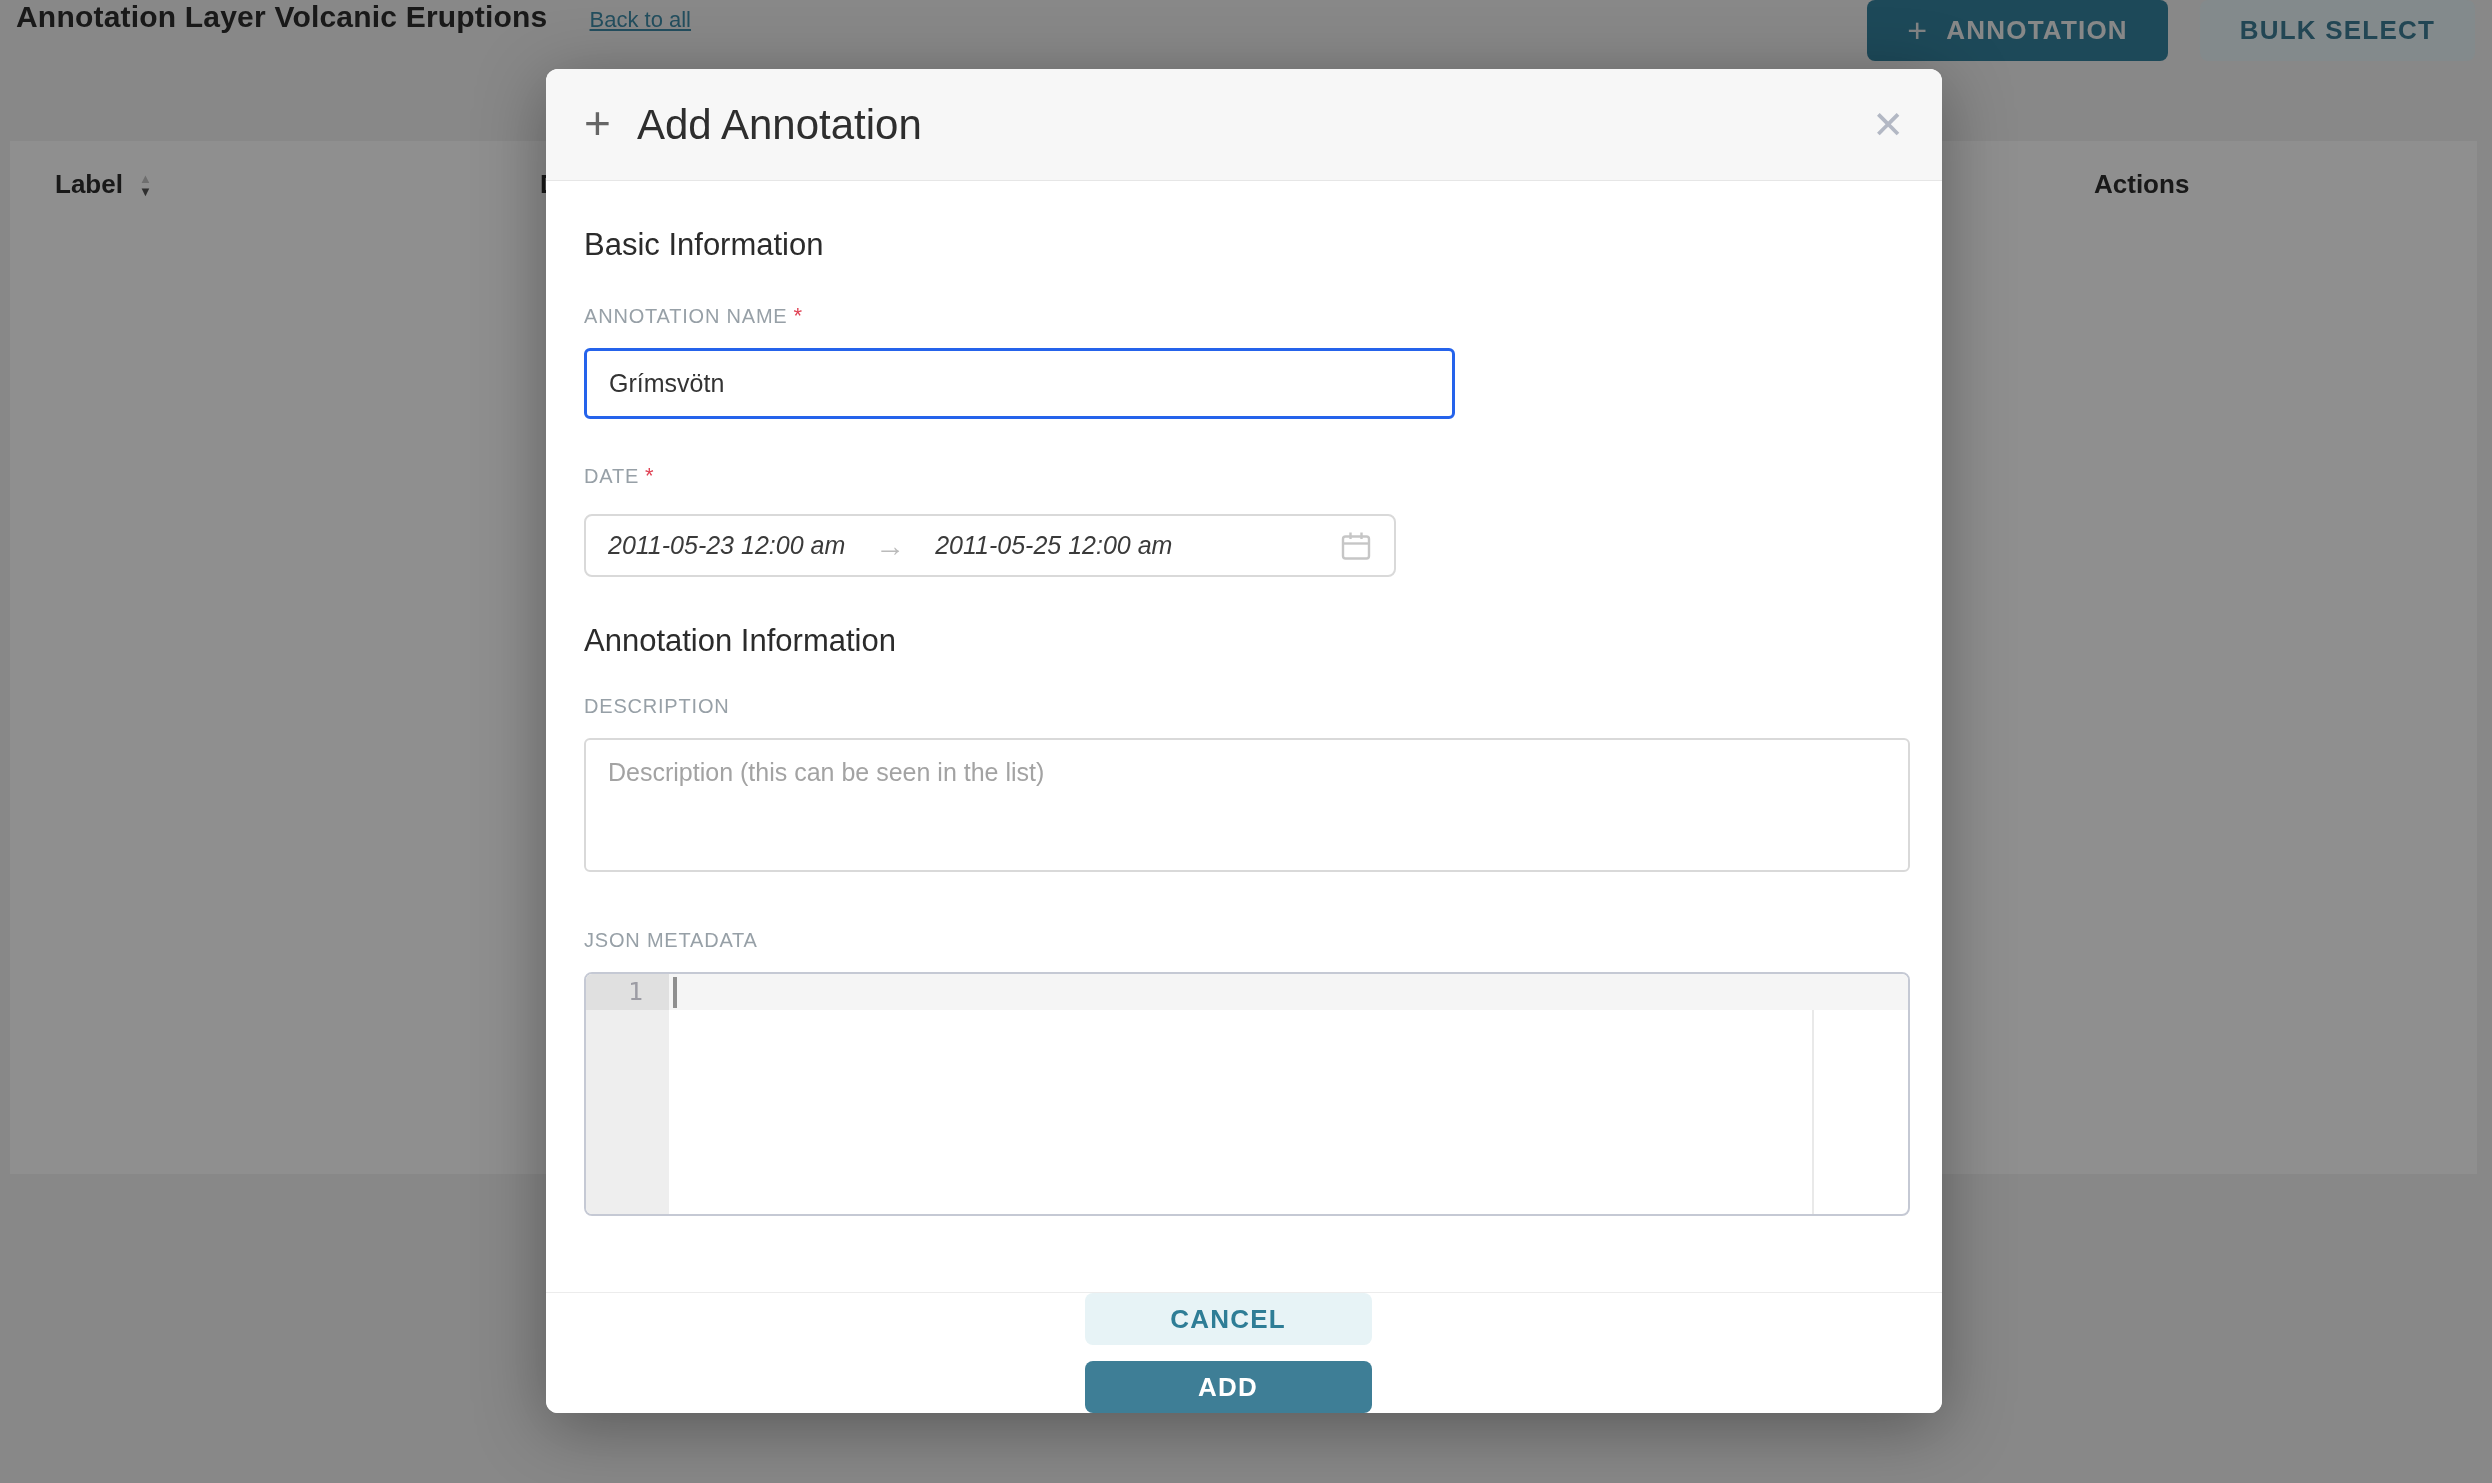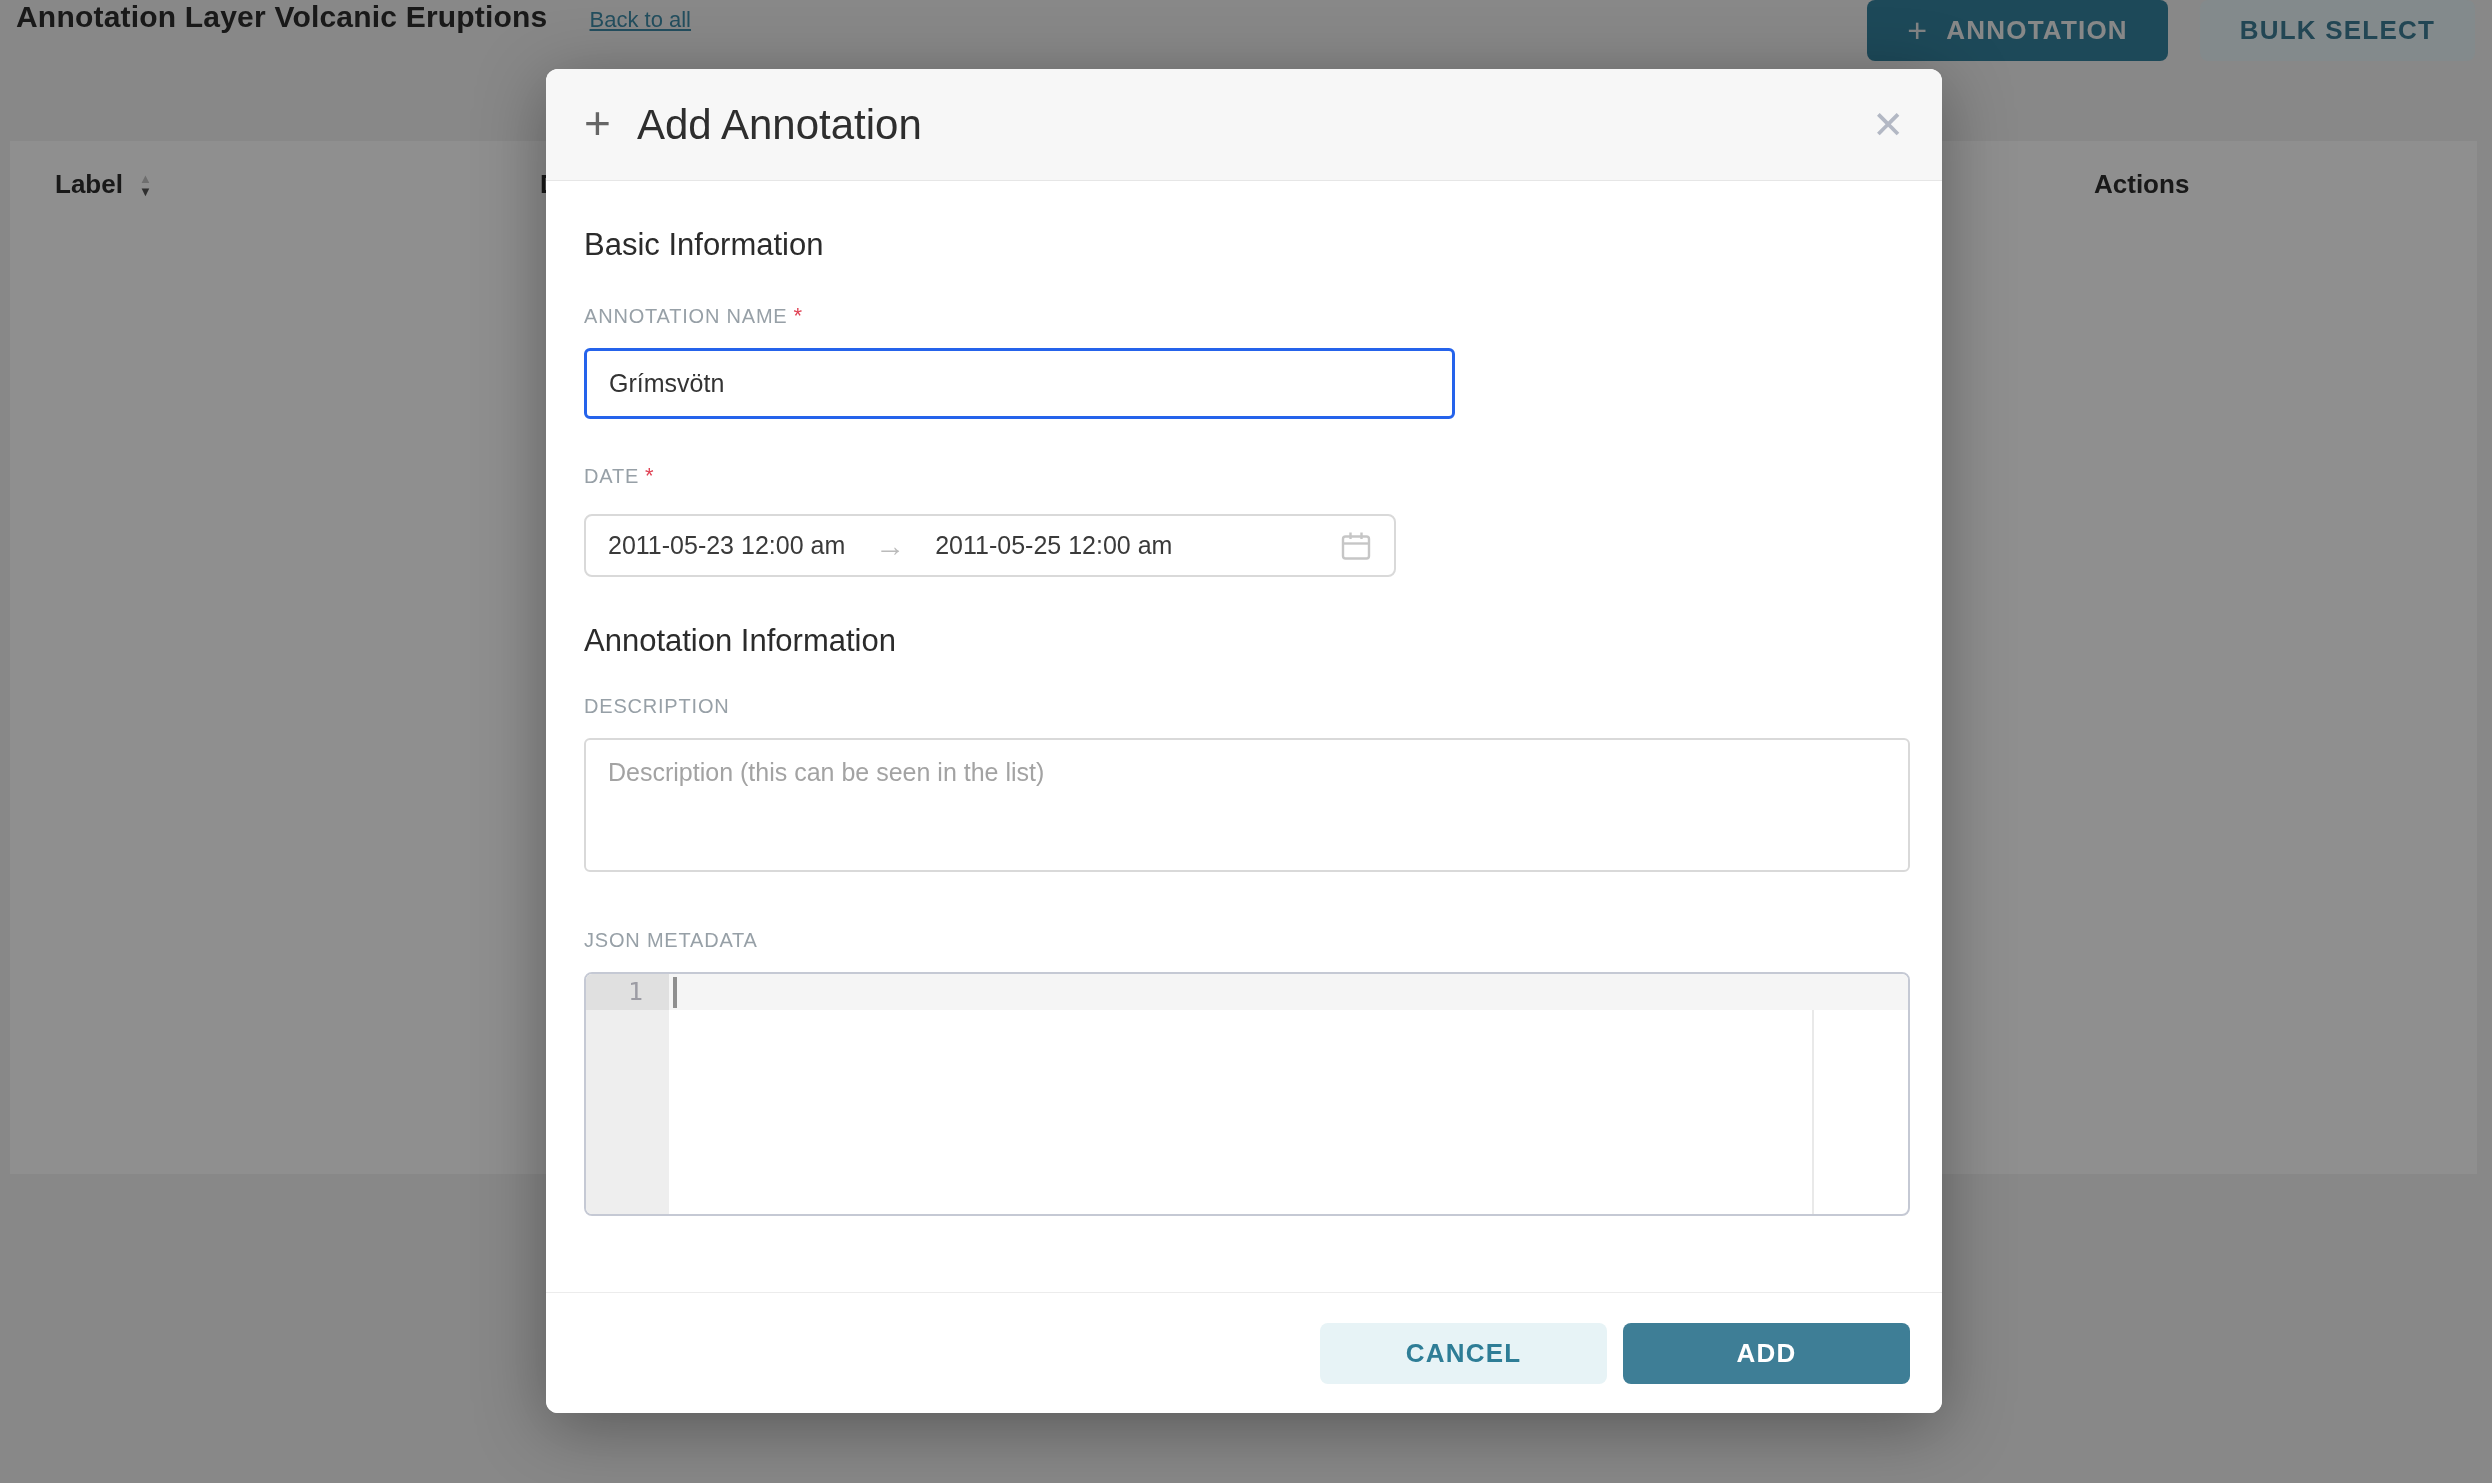--- a/index.html
+++ b/index.html
@@ -49,42 +49,42 @@
   .lbl-name{margin-top:42px;}
   .lbl-date{margin-top:46px;}
   .lbl-desc{margin-top:36px;}
   .lbl-json{margin-top:57px;}
 
   .name-input{margin-top:20px;width:871px;height:71px;box-sizing:border-box;border:3px solid #2563EB;
               border-radius:6px;padding:0 22px;font-size:25px;color:#333333;outline:none;display:block;
               font-family:"Liberation Sans","DejaVu Sans",sans-serif;}
 
   .date-box{margin-top:26px;width:812px;height:63px;box-sizing:border-box;border:2px solid #d9d9d9;
-            border-radius:8px;display:flex;align-items:center;padding:0 22px;cursor:pointer;background:#fff;}
+            border-radius:8px;display:flex;align-items:center;padding:0 22px;cursor:pointer;background:#fff;font-style:italic;}
   .date-text{font-size:25px;color:#3a3a3a;}
   .date-arrow{font-size:30px;color:#bbbbbb;margin:0 30px;line-height:1;}
   .cal-icon{margin-left:auto;display:flex;align-items:center;}
 
   .desc-area{margin-top:20px;width:100%;height:134px;box-sizing:border-box;border:2px solid #d9d9d9;
              border-radius:6px;padding:18px 22px;font-size:25px;color:#333;resize:none;outline:none;display:block;
              font-family:"Liberation Sans","DejaVu Sans",sans-serif;}
   .desc-area::placeholder{color:#a3a3a3;}
 
   .json-editor{margin-top:20px;position:relative;width:100%;height:244px;box-sizing:border-box;
                border:2px solid #c5c9d4;border-radius:8px;background:#ffffff;overflow:hidden;cursor:text;}
   .gutter{position:absolute;left:0;top:0;bottom:0;width:83px;background:#eeeeee;}
   .gutter-cell{position:absolute;left:0;top:0;width:83px;height:36px;background:#e0e0e0;
                box-sizing:border-box;padding-right:26px;text-align:right;line-height:36px;
                font-family:"DejaVu Sans Mono","Liberation Mono",monospace;font-size:25px;color:#9c9ca4;}
   .print-margin{position:absolute;left:1226px;top:0;bottom:0;width:2px;background:#e9e9e9;}
   .active-line{position:absolute;left:83px;right:0;top:0;height:36px;background:#f5f5f5;}
   .editor-cursor{position:absolute;left:87px;top:3px;width:4px;height:31px;background:#8f8f8f;z-index:2;}
 
   .modal-footer{height:121px;min-height:121px;border-top:1px solid #ececec;display:flex;align-items:center;
-                justify-content:flex-end;gap:16px;padding-right:32px;box-sizing:border-box;background:#fff;}
+                justify-content:flex-end;gap:16px;padding-right:32px;box-sizing:border-box;background:#fff;flex-direction:column;}
   .btn-cancel{width:287px;height:61px;background:#E7F3F6;color:#2E7D96;}
   .btn-add{width:287px;height:61px;background:#3E7E96;color:#ffffff;}
 </style>
 </head>
 <body>
 
 <div class="stage">
 
   <div class="page">
 

